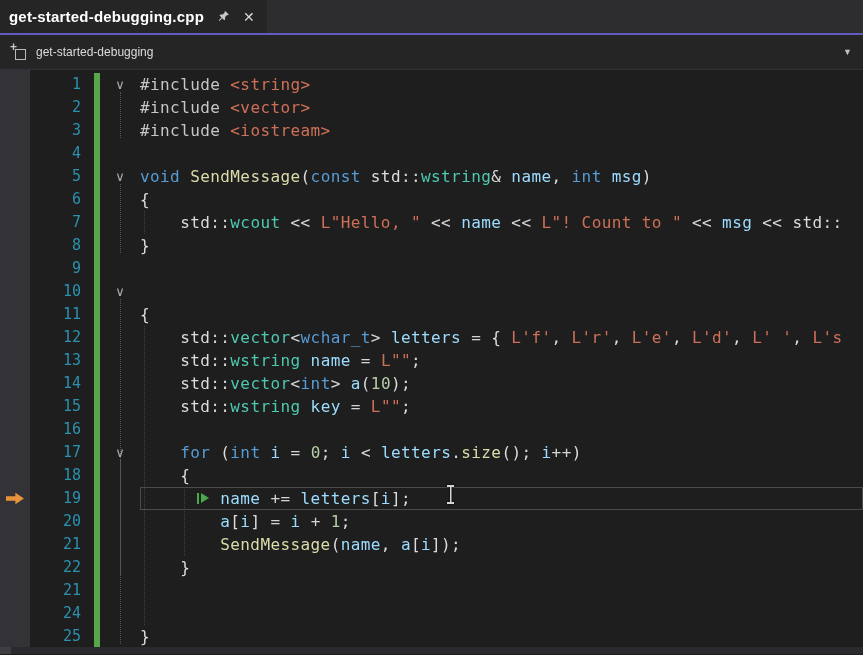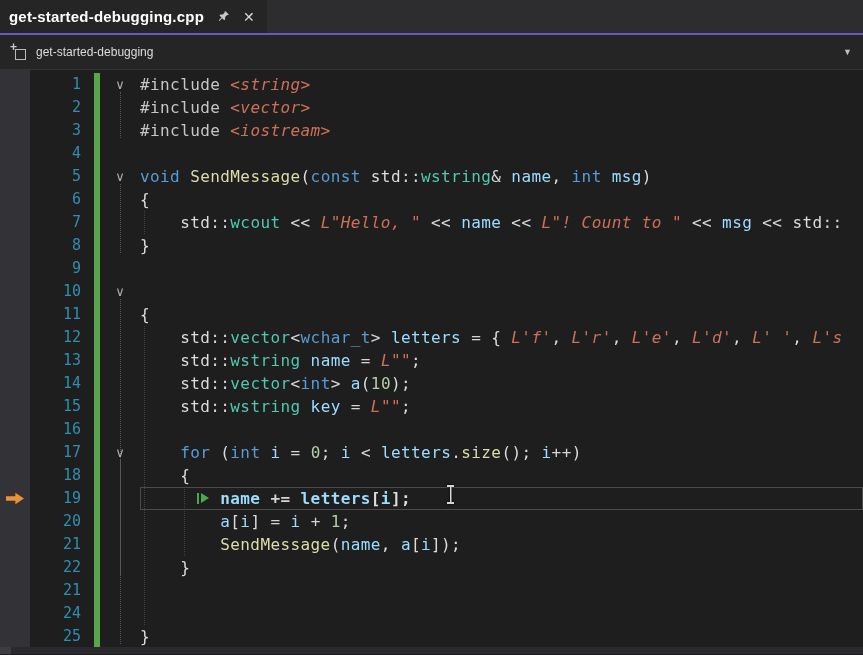--- a/index.html
+++ b/index.html
@@ -26,23 +26,23 @@
   .margin{position:absolute;left:0;top:0;bottom:0;width:30px;background:var(--margin_bg);}
   #guides{position:absolute;left:0;top:0;right:0;bottom:0;pointer-events:none;}
   .fold-guide{position:absolute;left:120px;width:0;border-left:1px dotted #55555C;}
   .indent-guide{position:absolute;width:0;border-left:1px dotted #404046;}
   #code-lines{position:absolute;left:0;top:3px;right:0;}
   .row{display:flex;height:23px;line-height:23px;white-space:pre;}
   .ln{width:64px;margin-left:30px;text-align:right;padding-right:13px;box-sizing:border-box;color:var(--line_number);font-size:15px;}
   .changebar{width:6px;background:var(--change_bar);}
   .fold{width:40px;text-align:center;color:#A8ABB0;font-size:13px;font-family:"Liberation Sans",sans-serif;}
   .code{flex:1;position:relative;color:var(--pl);letter-spacing:.4px;}
-  .row.current .code{box-shadow:inset 0 0 0 1px var(--current_line_border);font-weight:bold;}
+  .row.current .code{box-shadow:inset 0 0 0 1px var(--current_line_border);}
   .tok-kw{color:var(--kw);} .tok-type{color:var(--type);} .tok-fn{color:var(--fn);}
-  .tok-var{color:var(--var);} .tok-str{color:var(--str);font-style:italic;} .tok-num{color:var(--num);}
+  .tok-var{color:var(--var);} .tok-str{color:var(--str);} .tok-num{color:var(--num);}
   .tok-pre{color:var(--pre);} .tok-pl{color:var(--pl);} .tok-op{color:var(--op);}
 
   .dbg-arrow{position:absolute;left:6px;width:18px;height:13px;background:var(--arrow);
     clip-path:polygon(0% 32%,52% 32%,52% 5%,100% 50%,52% 95%,52% 68%,0% 68%);}
   .runto{position:absolute;left:57px;top:6px;width:13px;height:11px;}
   .runto .bar{position:absolute;left:0;top:0;width:2px;height:11px;background:var(--run_to);}
   .runto .tri{position:absolute;left:4px;top:0;width:0;height:0;border-left:8px solid var(--run_to);border-top:5.5px solid transparent;border-bottom:5.5px solid transparent;}
 
   .ibeam{position:absolute;left:446px;top:415px;width:9px;height:19px;
     background:

